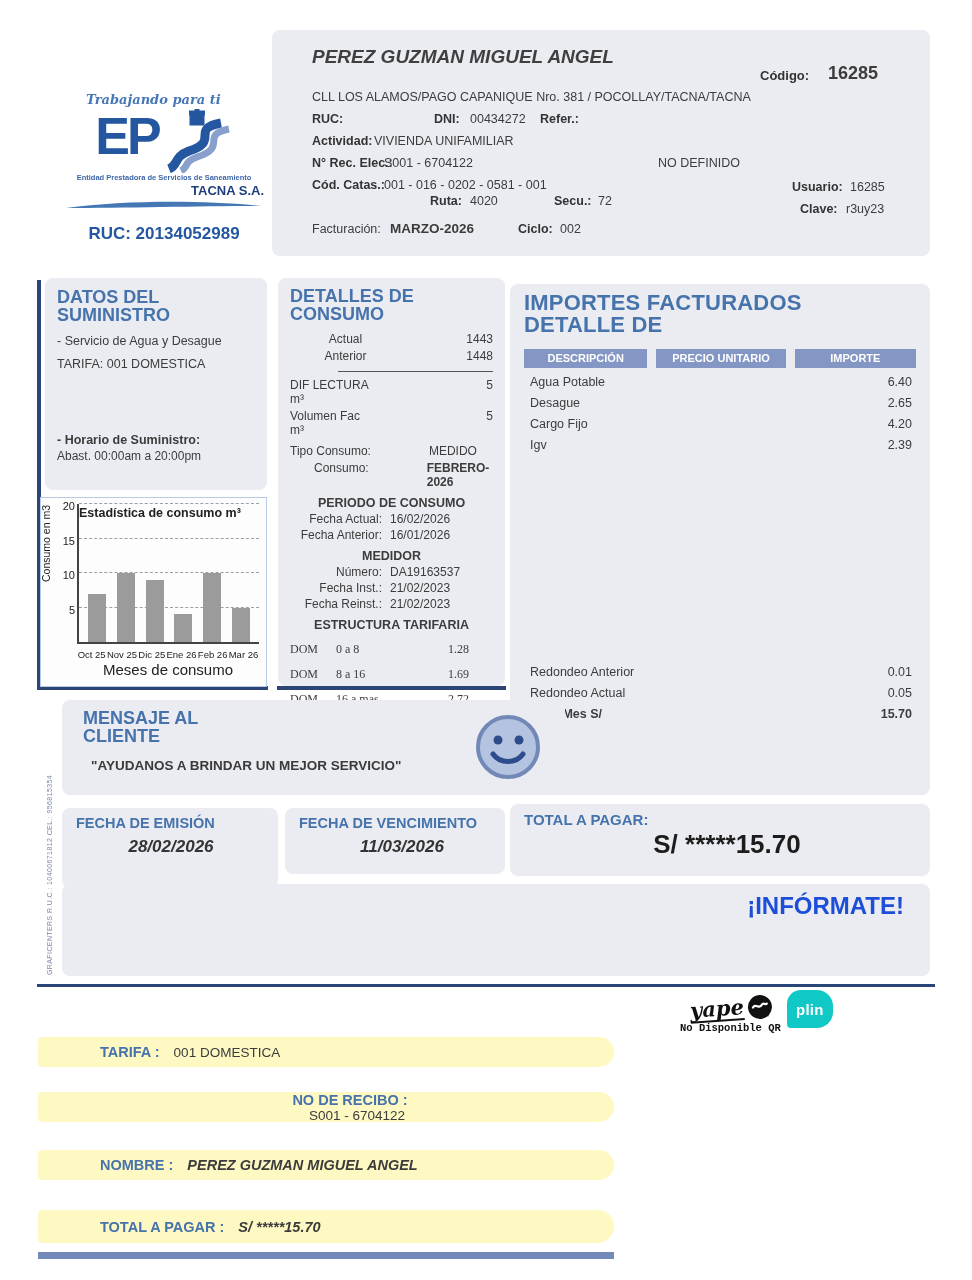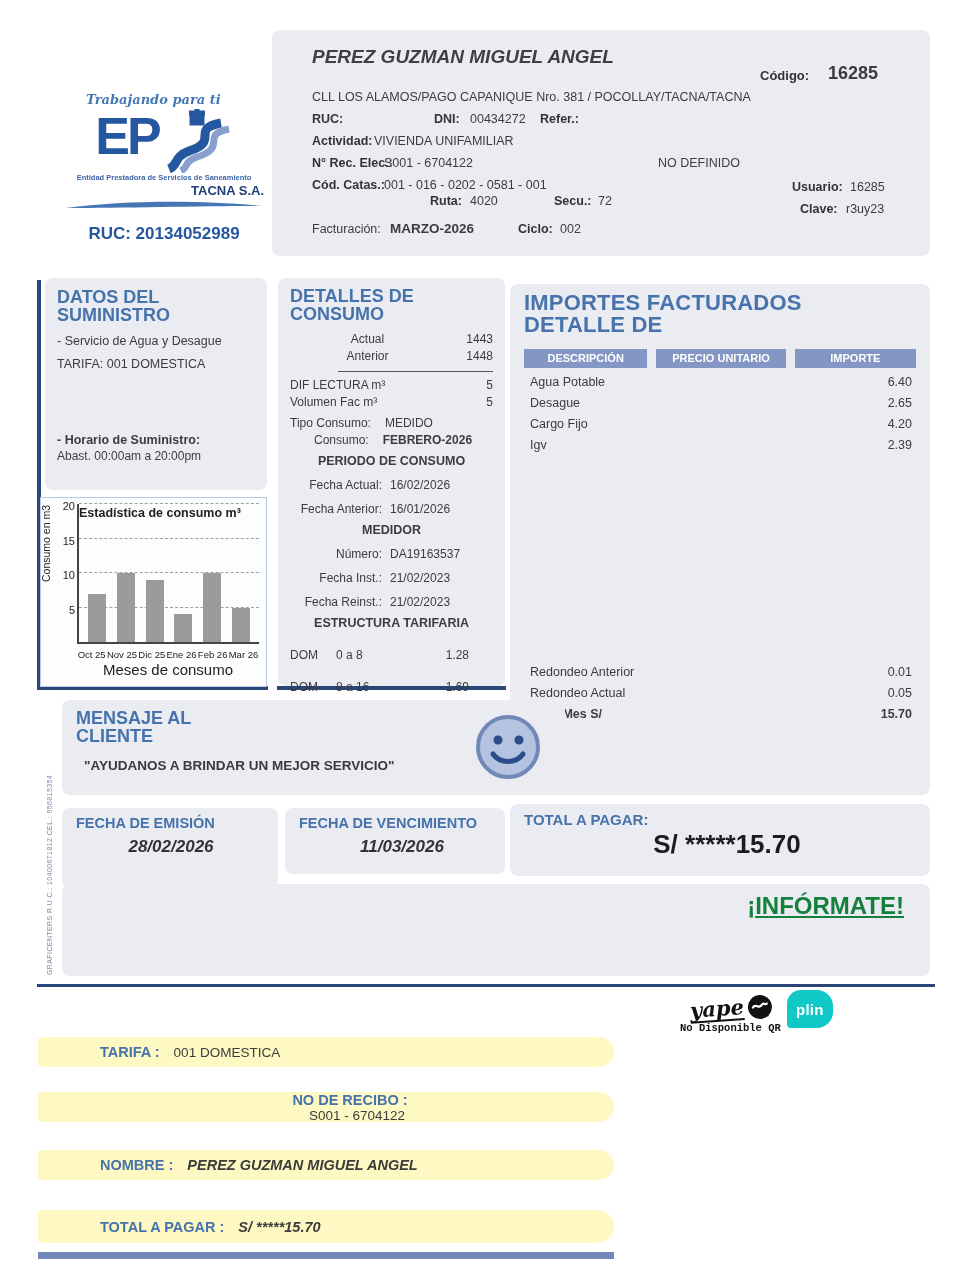--- a/index.html
+++ b/index.html
@@ -53,61 +53,61 @@
   .bar { width:18px; background:#9b9b9b; }
   .chart-xlabels { position:absolute; left:36px; right:7px; bottom:26px;
     display:flex; justify-content:space-around; }
   .xtick { font-size:9.5px; color:#222; white-space:nowrap; }
   .chart-xlabel { position:absolute; left:36px; right:7px; bottom:8px; text-align:center;
     font-size:15px; color:#222; }
 
   
   .p-con { left:278px; top:278px; width:227px; height:408px; padding:9px 12px 0 12px; font-size:12px; }
   .p-con .sec-title { font-size:18px; margin-bottom:8px; }
-  .crow { display:flex; margin-top:3px; }
+  .crow { display:flex; margin-top:3px;gap:44px; }
   .crow .cl { flex:1; }
   .crow .cv { width:78px; text-align:right; }
   .crow.center-lbl .cl { text-align:center; padding-left:30px; }
   .c-sep { border-top:1.5px solid #555; margin:8px 0 6px 48px; }
   .c-subtitle { text-align:center; font-weight:bold; font-size:12.5px; margin-top:7px; }
-  .kv { display:grid; grid-template-columns:100px auto; margin-top:10px; }
+  .kv { display:grid; grid-template-columns:100px auto; margin-top:2px; }
   .kv .k { text-align:right; padding-right:8px; }
-  .tarif-row { display:grid; grid-template-columns:46px 90px auto; margin-top:18px; }
+  .tarif-row { display:grid; grid-template-columns:46px 90px auto; margin-top:10px;font-family:Liberation Serif, serif; }
   .tarif-row .tp { text-align:right; padding-right:24px; }
 
   
   .p-imp { left:510px; top:284px; width:420px; height:511px; padding:8px 14px; }
   .p-imp .sec-title { font-size:22px; letter-spacing:0.2px; }
   .imp-heads { display:flex; gap:9px; margin-top:12px; }
   .chip { background:#8496c4; color:#fff; font-weight:bold; font-size:11px;
     text-align:center; padding:3.5px 0; }
   .chip1 { width:124px; } .chip2 { width:130px; } .chip3 { width:122px; }
   .imp-row { display:flex; justify-content:space-between; font-size:12.5px; margin-top:7px; padding:0 4px 0 6px; }
   .imp-bottom { position:absolute; left:14px; right:14px; top:374px; }
   .imp-row.bold { font-weight:bold; }
 
   
-  .p-msg { left:62px; top:700px; width:503px; height:95px; padding:9px 14px; }
+  .p-msg { left:62px; top:700px; width:503px; height:95px; padding:9px 21px; }
   .p-msg .sec-title { font-size:18px; }
   .msg-text { font-size:13.5px; font-weight:bold; color:#3a3a3a; margin:12px 0 0 8px; }
   .smiley { position:absolute; right:24px; top:14px; }
 
   
   .p-fe { left:62px; top:808px; width:216px; height:80px; padding:8px 12px 0 14px; }
   .p-fv { left:285px; top:808px; width:220px; height:66px; padding:8px 0 0 14px; }
   .p-fe .sec-title, .p-fv .sec-title { font-size:14.5px; }
   .fecha-val { font-size:17px; font-weight:bold; font-style:italic; color:#333;
     text-align:center; margin-top:6px; }
   .p-total { left:510px; top:804px; width:420px; height:72px; padding:8px 0 0 14px; }
   .p-total .sec-title { font-size:15px; }
   .total-val { font-size:26px; font-weight:bold; color:#1c1c1c; text-align:center; margin-top:2px; }
 
   
   .p-inf { left:62px; top:884px; width:868px; height:92px; }
-  .inf-text { position:absolute; right:26px; top:8px; font-size:24px; font-weight:bold; color:#15803d;text-decoration:underline; }
+  .inf-text { position:absolute; right:26px; top:8px; font-size:24px; font-weight:bold; color:#1d4ed8; }
 
   
   .vline { position:absolute; background:#2a4679; }
   .hline { position:absolute; background:#2a4679; }
 
   
   .side-text { position:absolute; left:46px; top:975px; transform:rotate(-90deg);
     transform-origin:0 0; font-size:7px; color:#7d88a6; letter-spacing:0.4px; white-space:nowrap; }
 
   

